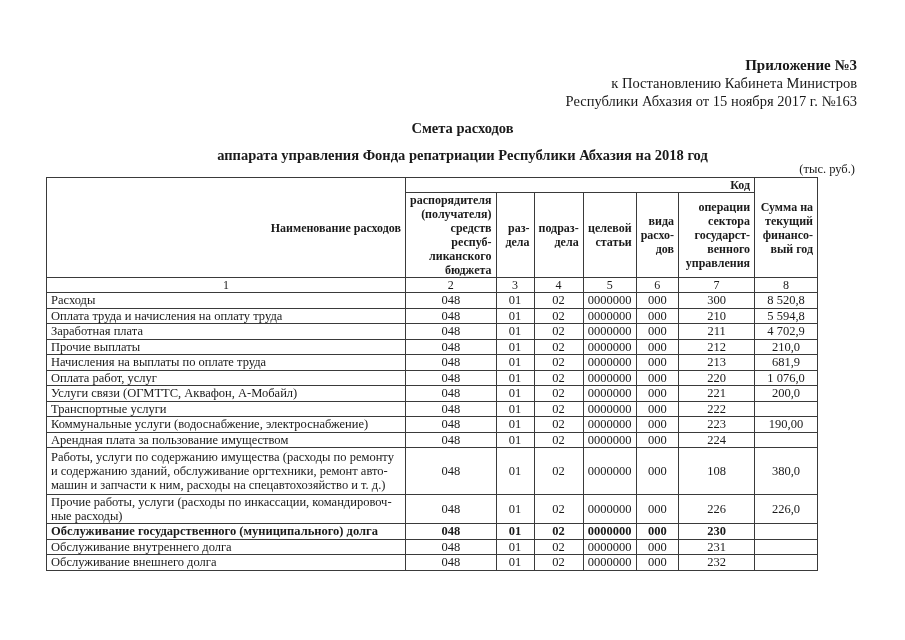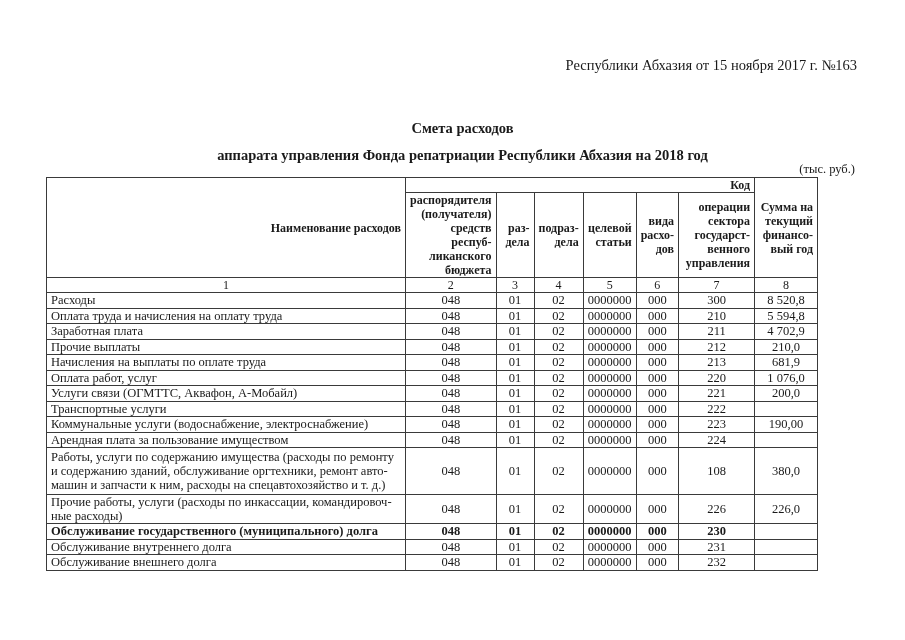--- a/index.html
+++ b/index.html
@@ -39,20 +39,22 @@
   .row td.sum { text-align: center; margin-left: 8px; }
   .row.bold td { font-weight: bold; }
   .row.r3 td { height: 46px; }
   .row.r2 td { height: 28px; }
   .kod-head { height: 15px; }
 </style>
 </head>
 <body>
 
 <div class="appendix">
+  <div class="title">Приложение №3</div>
+  <div>к Постановлению Кабинета Министров</div>
   <div>Республики Абхазия от 15 ноября 2017 г. №163</div>
 </div>
 
 <div class="doc-title t1">Смета расходов</div>
 <div class="doc-title t2">аппарата управления Фонда репатриации Республики Абхазия на 2018 год</div>
 <div class="units">(тыс. руб.)</div>
 
 <table class="grid">
   <colgroup>
     <col class="c1">

